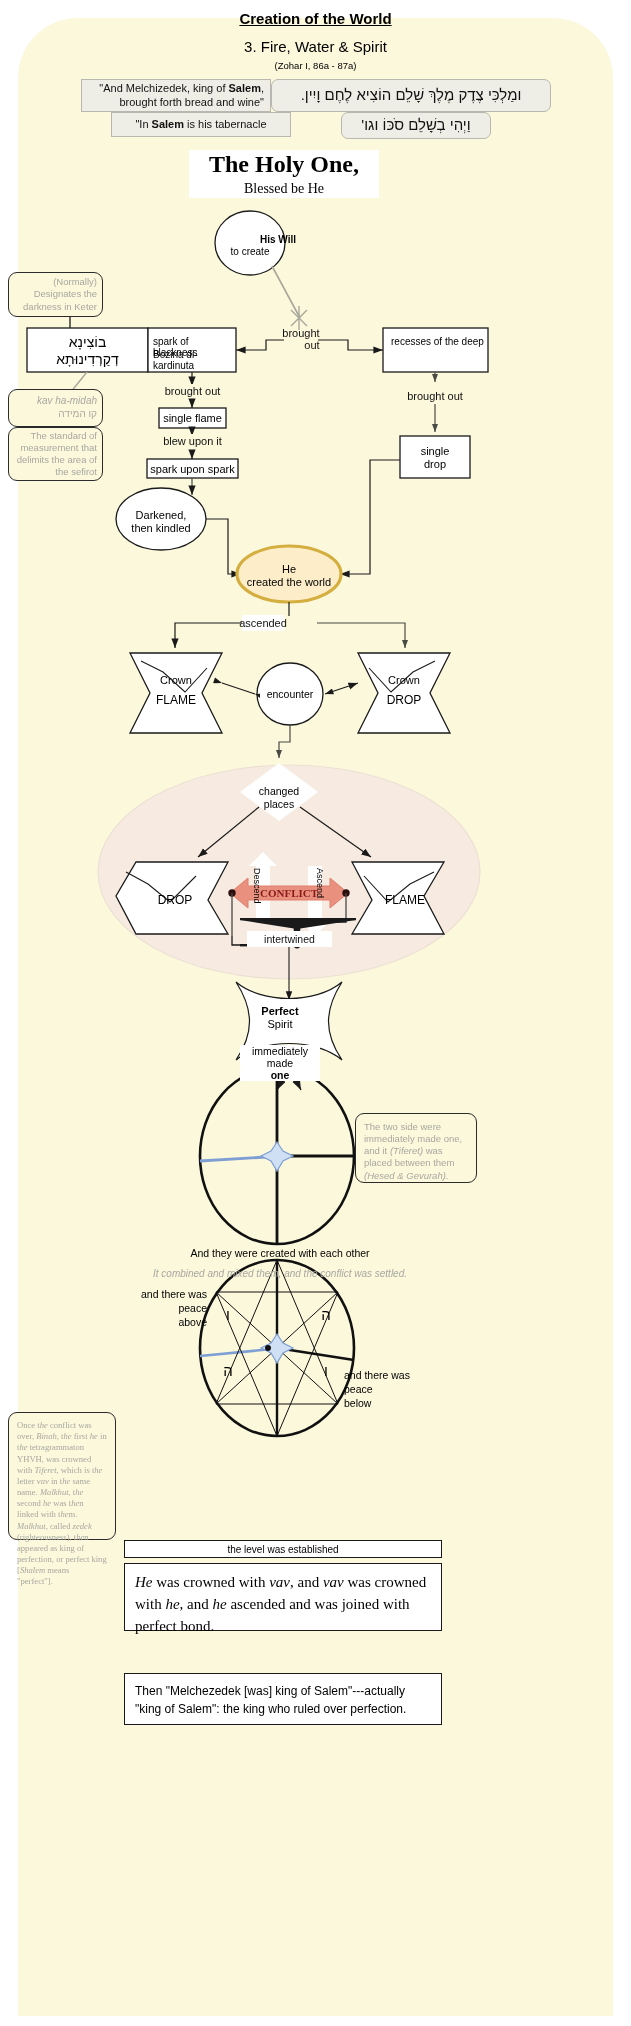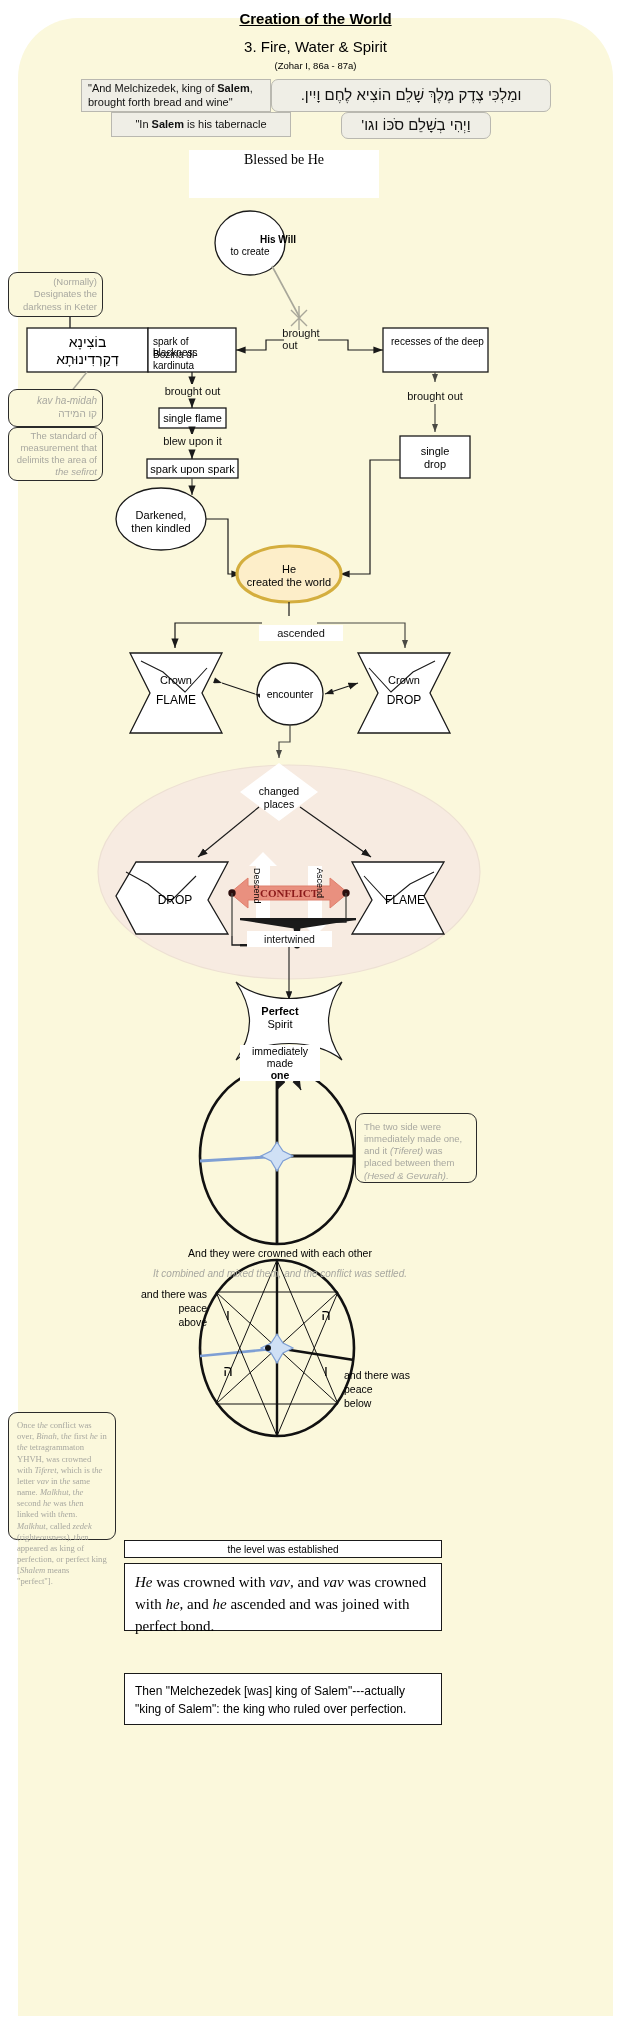--- a/index.html
+++ b/index.html
@@ -2,21 +2,21 @@
 <html><head>
 <meta charset="utf-8">
 <style>
   html,body{margin:0;padding:0;background:#ffffff;}
   body{font-family:"Liberation Sans",sans-serif;}
   #page{position:relative;width:631px;height:2026px;overflow:hidden;background:#ffffff;}
   #canvas{position:absolute;left:0;top:0;width:631px;height:2026px;}
   .bgsheet{position:absolute;left:18px;top:18px;width:595px;height:1998px;
            background:#fbf8dc;border-radius:60px 60px 0 0;}
   .abs{position:absolute;box-sizing:border-box;}
-  .ctr{display:flex;align-items:center;justify-content:center;text-align:left;}
+  .ctr{display:flex;align-items:center;justify-content:center;text-align:right;}
   .box{background:#ffffff;border:1.2px solid #1a1a1a;}
   .quotebox{background:#efeee6;border:1px solid #b9b8b0;font-size:11px;line-height:1.25;color:#111;padding:4px 6px;}
   .heb{font-size:15px;direction:rtl;border-radius:7px;}
   .note{border:1.3px solid #2b2b2b;border-radius:9px;background:#fbf8dc;color:#a8a8a0;
         font-size:9.5px;line-height:1.28;text-align:center;padding:4px 5px;align-items:flex-end;}
   .lbl{font-size:11px;color:#111;background:#fbf8dc;}
   .wlbl{font-size:11px;color:#111;background:#ffffff;}
   .serif{font-family:"Liberation Serif",serif;}
   .titleUL{font-weight:bold;font-size:15px;text-decoration:underline;}
   svg{position:absolute;left:0;top:0;overflow:visible;}
@@ -39,20 +39,21 @@
     <span>ומַלְכִּי צֶדֶק מֶלֶךְ שָׁלֵם הוֹצִיא לֶחֶם וָיִין.</span>
   </div>
   <div class="abs quotebox ctr" style="left:111px;top:112px;width:180px;height:25px;">
     <span>"In <b>Salem</b> is his tabernacle</span>
   </div>
   <div class="abs quotebox ctr heb" style="left:341px;top:112px;width:150px;height:27px;">
     <span>וַיְהִי בְשָׁלֵם סֹכּוֹ וגו'</span>
   </div>
 
   <div class="abs hol" style="left:189px;top:150px;width:190px;height:48px;">
+    <div class="ctr serif" style="height:29px;font-size:24px;font-weight:bold;">The Holy One,</div>
     <div class="ctr serif" style="height:19px;font-size:14px;">Blessed be He</div>
   </div>
 
   <div class="abs ctr lbl" style="left:200px;top:220px;width:100px;height:14px;">arises in</div>
 
   <svg id="canvas" width="631" height="2026" viewBox="0 0 631 2026">
     <defs>
       <marker id="ah" markerWidth="9" markerHeight="9" refX="8" refY="3" orient="auto">
         <path d="M0,0 L8,3 L0,6 z" fill="#1a1a1a"></path>
       </marker>
@@ -197,39 +198,39 @@
   <div class="abs" style="left:391px;top:336px;width:95px;height:28px;font-size:10px;line-height:1.25;">recesses of the deep</div>
 
   <div class="abs note ctr" style="left:8px;top:389px;width:95px;height:38px;flex-direction:column;">
     <span style="font-style:italic;font-size:10px;">kav ha-midah</span>
     <span style="font-size:10px;">קו המידה</span>
   </div>
   <div class="abs note ctr" style="left:8px;top:427px;width:95px;height:54px;flex-direction:column;">
     <span>The standard of</span>
     <span>measurement that</span>
     <span>delimits the area of</span>
-    <span style="font-style:italic;">the sefirot</span>
+    <span style="">the sefirot</span>
   </div>
 
   <div class="abs ctr lbl" style="left:147px;top:384px;width:91px;height:14px;">brought out</div>
   <div class="abs ctr" style="left:159px;top:410px;width:67px;height:16px;font-size:11px;">single flame</div>
   <div class="abs ctr lbl" style="left:147px;top:434px;width:91px;height:14px;">blew upon it</div>
   <div class="abs ctr" style="left:147px;top:461px;width:91px;height:15px;font-size:11px;">spark upon spark</div>
 
   <div class="abs ctr lbl" style="left:388px;top:389px;width:94px;height:14px;">brought out</div>
   <div class="abs ctr" style="left:400px;top:444px;width:70px;height:13px;font-size:11px;">single</div>
   <div class="abs ctr" style="left:400px;top:457px;width:70px;height:13px;font-size:11px;">drop</div>
 
   <div class="abs ctr" style="left:116px;top:508px;width:90px;height:13px;font-size:11px;">Darkened,</div>
   <div class="abs ctr" style="left:116px;top:521px;width:90px;height:13px;font-size:11px;">then kindled</div>
 
   <div class="abs ctr" style="left:239px;top:562px;width:100px;height:13px;font-size:11px;">He</div>
   <div class="abs ctr" style="left:239px;top:575px;width:100px;height:13px;font-size:11px;">created the world</div>
 
-  <div class="abs ctr wlbl" style="left:259px;top:615px;width:84px;height:16px;margin-top:10px;">ascended</div>
+  <div class="abs ctr wlbl" style="left:242px;top:615px;width:42px;height:16px;">ascended</div>
 
   <div class="abs ctr" style="left:141px;top:673px;width:70px;height:13px;font-size:11px;">Crown</div>
   <div class="abs ctr" style="left:141px;top:692px;width:70px;height:15px;font-size:12px;">FLAME</div>
   <div class="abs ctr" style="left:369px;top:673px;width:70px;height:13px;font-size:11px;">Crown</div>
   <div class="abs ctr" style="left:369px;top:692px;width:70px;height:15px;font-size:12px;">DROP</div>
   <div class="abs ctr" style="left:260px;top:687px;width:60px;height:14px;font-size:10.5px;background:#ffffff;">encounter</div>
 
   <div class="abs ctr" style="left:249px;top:784px;width:60px;height:13px;font-size:10.5px;">changed</div>
   <div class="abs ctr" style="left:249px;top:797px;width:60px;height:13px;font-size:10.5px;">places</div>
 
@@ -248,21 +249,21 @@
   <div class="abs" style="left:240px;top:1045px;width:80px;height:36px;background:#ffffff;text-align:center;">
     <div style="font-size:10.5px;">immediately</div>
     <div style="font-size:10.5px;">made</div>
     <div style="font-size:10.5px;font-weight:bold;">one</div>
   </div>
 
   <div class="abs note" style="left:355px;top:1113px;width:122px;height:70px;text-align:left;font-size:9.5px;padding:7px 8px;">
     <span>The two side were immediately made one, and it <i>(Tiferet)</i> was placed between them <i>(Hesed &amp; Gevurah)</i>.</span>
   </div>
 
-  <div class="abs ctr" style="left:0;top:1246px;width:560px;height:14px;font-size:10.5px;">And they were crowned with each other</div>
+  <div class="abs ctr" style="left:0;top:1246px;width:560px;height:14px;font-size:10.5px;">And they were created with each other</div>
   <div class="abs ctr" style="left:0;top:1266px;width:560px;height:14px;font-size:10px;font-style:italic;color:#a8a8a0;">It combined and mixed them, and the conflict was settled.</div>
 
   <div class="abs" style="left:125px;top:1287px;width:82px;height:44px;text-align:right;font-size:10.5px;line-height:1.35;">
     <div>and there was</div>
     <div>peace</div>
     <div>above</div>
   </div>
 
   <div class="abs" style="left:344px;top:1368px;width:90px;height:44px;text-align:left;font-size:10.5px;line-height:1.35;">
     <div>and there was</div>

